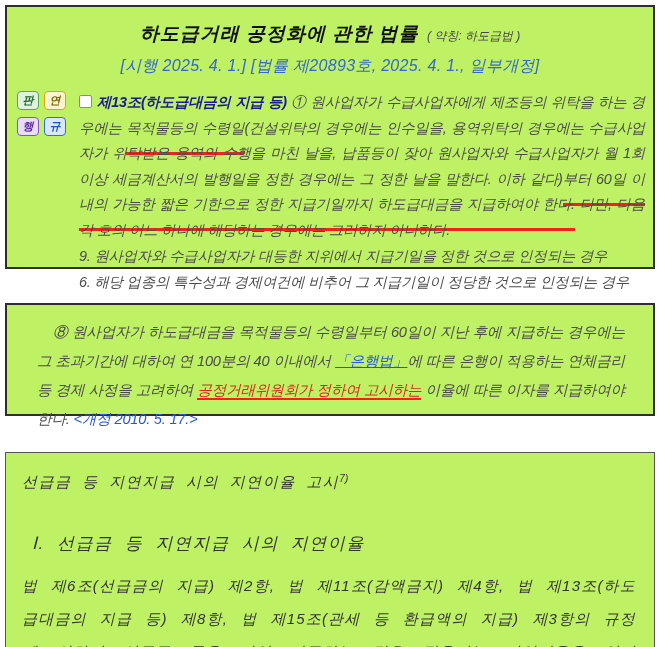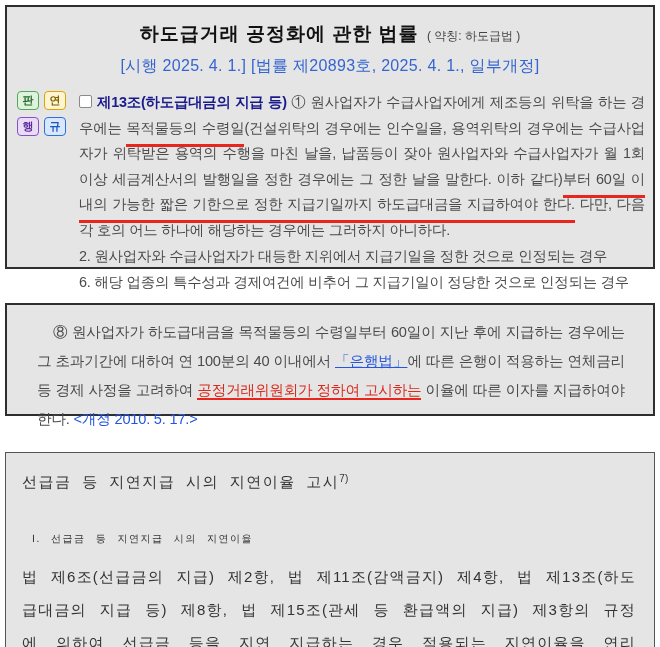--- a/index.html
+++ b/index.html
@@ -7,21 +7,22 @@
     width: 660px; height: 647px;
     background: #ffffff;
     font-family: "Liberation Sans", sans-serif;
     color: #4a4a4a;
   }
   .page { padding: 5px; }
 
   
   .box {
     border: 2px solid #2e2e2e;
-    background: #e5e5e5;
+    background: #bef264;
+    font-style: italic;
   }
 
   
   .box1 { height: 264px; padding: 10px 8px 6px 8px; margin-bottom: 34px; }
   .law-title-row { text-align: center; margin-top: 4px; }
   .law-title {
     font-size: 19px; font-weight: bold; color: #111;
     letter-spacing: 1px; display: inline;
   }
   .law-abbr { font-size: 12px; color: #444; margin-left: 4px; }
@@ -50,21 +51,21 @@
   }
   .article-par {
     font-size: 14.4px; line-height: 25.5px; text-align: justify;
     color: #4a4a4a; letter-spacing: -0.2px;
   }
   .seg-title { font-weight: bold; color: #1a1a8c; }
   .seg-plain { color: #4a4a4a; }
   .seg-redline {
     color: #4a4a4a;
     border-bottom: 3px solid #e8261d;
-    padding-bottom: 8px;
+    padding-bottom: 16px;
   }
   .seg-redtext {
     color: #d8291b;
     border-bottom: 2.5px solid #e8261d;
   }
   .seg-link { color: #2456e0; text-decoration: underline; cursor: pointer; }
   .seg-blue { color: #2456e0; }
   .article-items { margin-top: 1px; }
   .article-item {
     font-size: 14.4px; line-height: 25.5px; color: #4a4a4a;
@@ -83,21 +84,21 @@
     border: 1.5px solid #555;
     height: 205px; padding: 20px 18px 10px 16px; margin-top: 36px;
   }
   .notice-title {
     font-size: 15px; color: #333;
     letter-spacing: 1.5px; word-spacing: 5px;
   }
   .notice-sup { font-size: 10px; vertical-align: 5px; letter-spacing: 0; }
   .notice-heading {
     margin-top: 40px; margin-left: 10px;
-    font-size: 10px; color: #333;
+    font-size: 17px; color: #333;
     letter-spacing: 1.5px; word-spacing: 6px;
   }
   .notice-body {
     margin-top: 14px;
     font-size: 15px; line-height: 33px; color: #333;
     letter-spacing: 1.2px; word-spacing: 7px;
     text-align: justify;
   }
 </style>
 </head>
@@ -118,21 +119,21 @@
         <span class="badge badge-yellow">연</span>
       </div>
       <div class="badge-row r2">
         <span class="badge badge-purple">행</span>
         <span class="badge badge-blue">규</span>
       </div>
 
       <div class="article-par"><span class="checkbox"></span><span><span class="seg-title">제13조(하도급대금의 지급 등) </span><span class="seg-plain">① 원사업자가 수급사업자에게 제조등의 위탁을 하는 경우에는 </span><span class="seg-redline">목적물등의 수령일</span><span class="seg-plain">(건설위탁의 경우에는 인수일을, 용역위탁의 경우에는 수급사업자가 위탁받은 용역의 수행을 마친 날을, 납품등이 잦아 원사업자와 수급사업자가 월 1회 이상 세금계산서의 발행일을 정한 경우에는 그 정한 날을 말한다. 이하 같다)</span><span class="seg-redline">부터 60일 이내의 가능한 짧은 기한으로 정한 지급기일까지 하도급대금을 지급하여야 한다.</span><span class="seg-plain"> 다만, 다음 각 호의 어느 하나에 해당하는 경우에는 그러하지 아니하다.</span></span></div>
 
       <div class="article-items">
-        <div class="article-item">2. 원사업자와 수급사업자가 대등한 지위에서 지급기일을 정한 것으로 인정되는 경우</div>
+        <div class="article-item">9. 원사업자와 수급사업자가 대등한 지위에서 지급기일을 정한 것으로 인정되는 경우</div>
         <div class="article-item">6. 해당 업종의 특수성과 경제여건에 비추어 그 지급기일이 정당한 것으로 인정되는 경우</div>
       </div>
     </div>
   </div>
 
   <div class="box box2">
     <div class="clause-par"><span class="seg-plain">⑧ 원사업자가 하도급대금을 목적물등의 수령일부터 60일이 지난 후에 지급하는 경우에는 그 초과기간에 대하여 연 100분의 40 이내에서 </span><span class="seg-link">「은행법」</span><span class="seg-plain">에 따른 은행이 적용하는 연체금리 등 경제 사정을 고려하여 </span><span class="seg-redtext">공정거래위원회가 정하여 고시하는</span><span class="seg-plain"> 이율에 따른 이자를 지급하여야 한다. </span><span class="seg-blue">&lt;개정 2010. 5. 17.&gt;</span></div>
   </div>
 
   <div class="box3 box">

